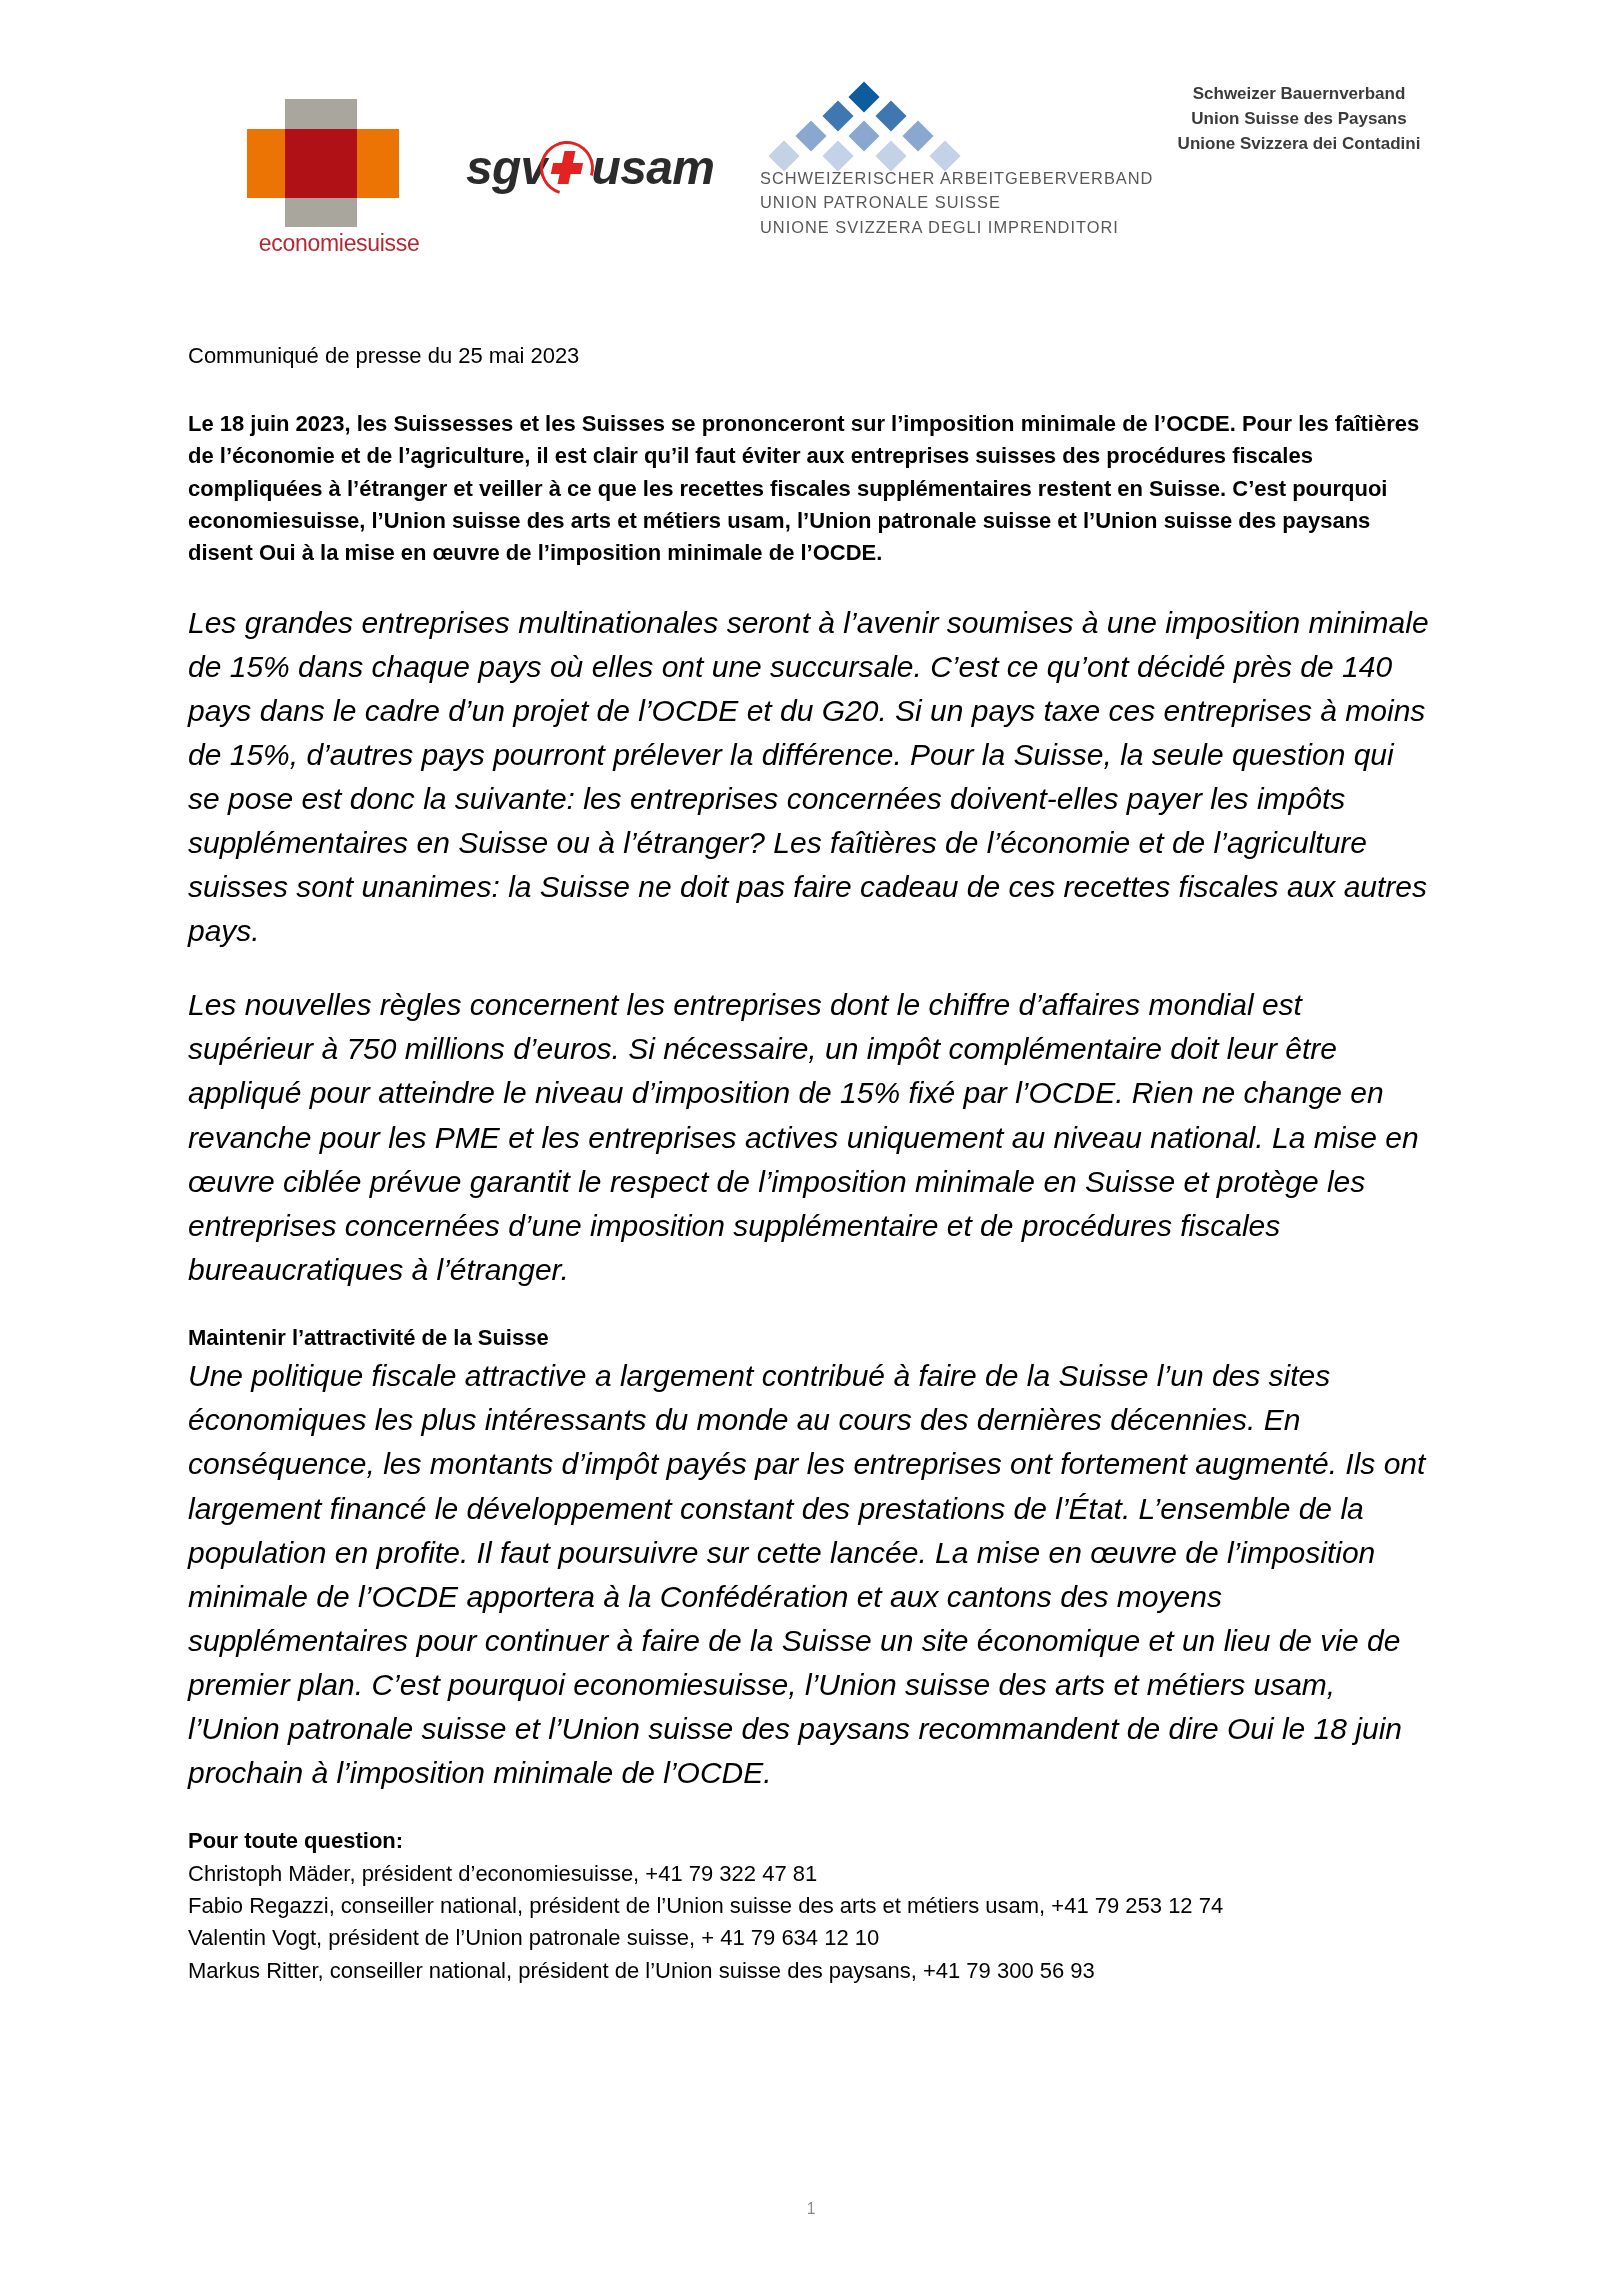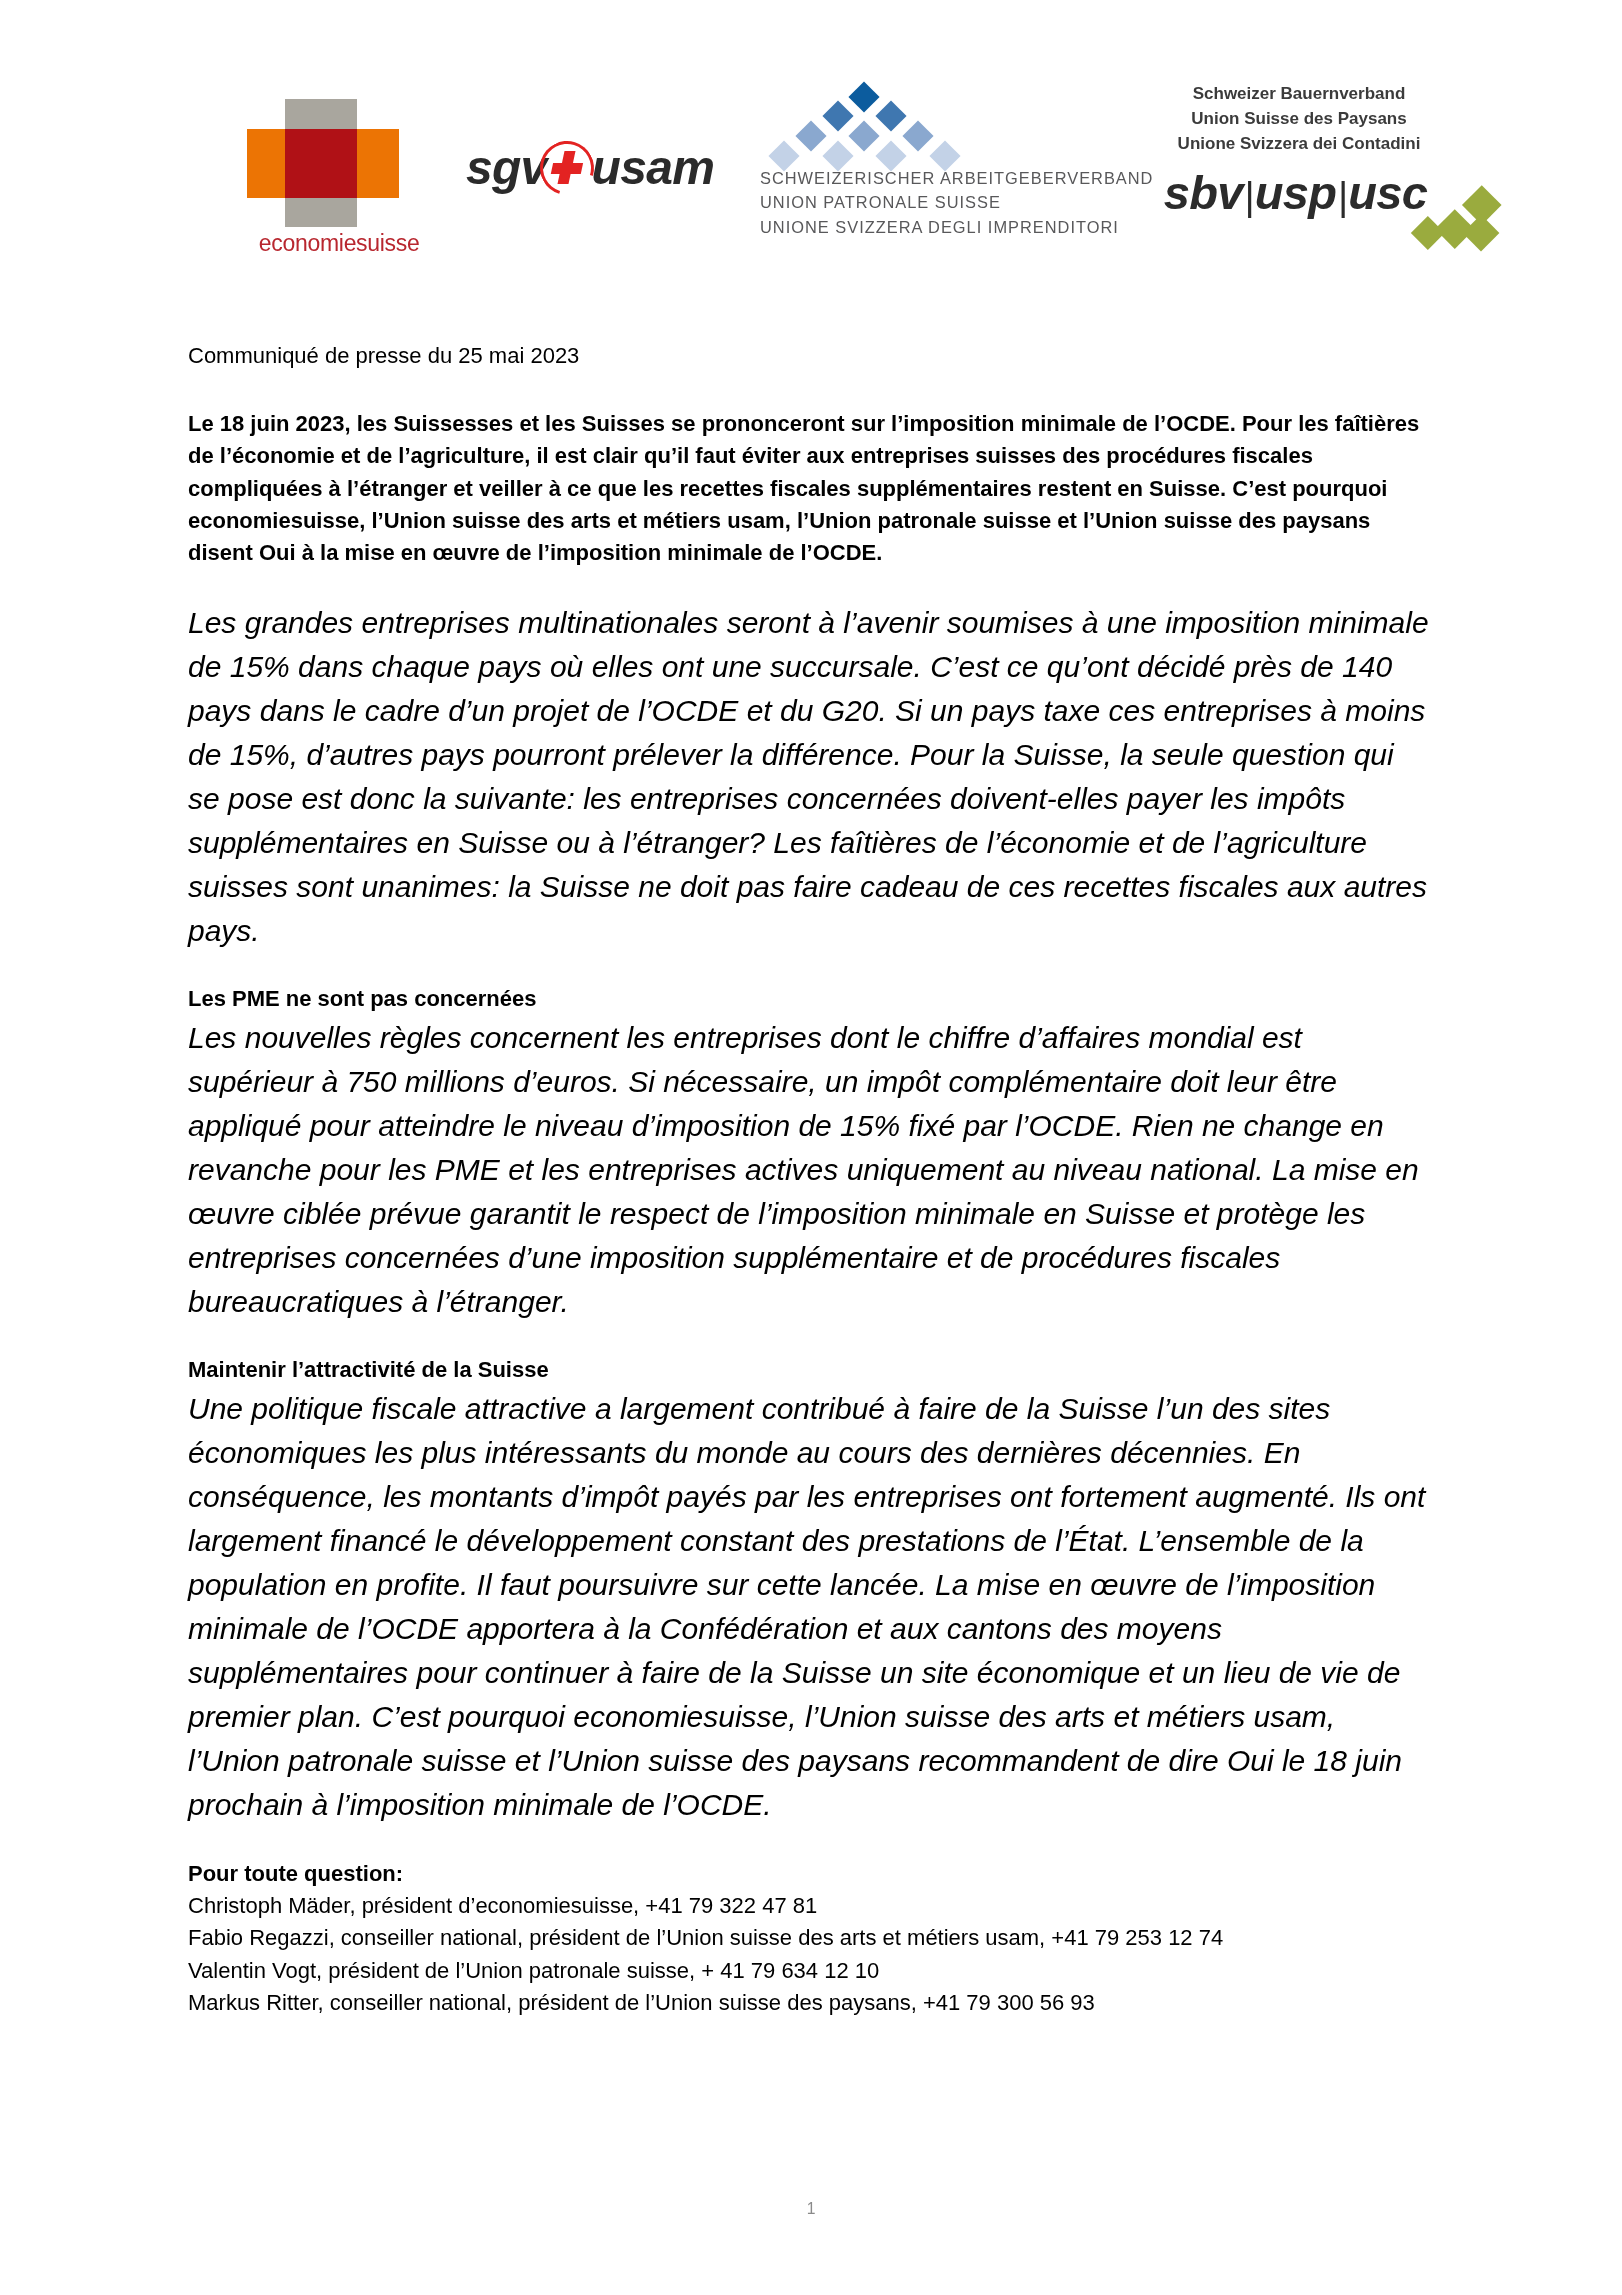--- a/index.html
+++ b/index.html
@@ -257,44 +257,32 @@
         <div>UNIONE SVIZZERA DEGLI IMPRENDITORI</div>
       </div>
     </div>
 
     <div class="logo logo-sbv">
       <div class="sbv-lines">
         <div>Schweizer Bauernverband</div>
         <div>Union Suisse des Paysans</div>
         <div>Unione Svizzera dei Contadini</div>
       </div>
-      <div class="sbv-main-row">
-        <div class="sbv-word">
-          <span>sbv</span><span class="sbv-sep">|</span><span>usp</span><span class="sbv-sep">|</span><span>usc</span>
-        </div>
-        <div class="sbv-diamonds">
-          <span class="gdia" style="left:52px; top:0px;  width:27.5px; height:27.5px;"></span>
-          <span class="gdia" style="left:25px; top:23.6px; width:27.5px; height:27.5px;"></span>
-          <span class="gdia" style="left:0px;  top:30px; width:23.6px; height:23.6px;"></span>
-          <span class="gdia" style="left:52px; top:29px; width:26px; height:26px;"></span>
-        </div>
-      </div>
     </div>
   </div>
 
   <div class="doc">
 
     <div class="meta">Communiqué de presse du 25 mai 2023</div>
 
 
     <p class="lead">Le 18 juin 2023, les Suissesses et les Suisses se prononceront sur l’imposition minimale de l’OCDE. Pour les faîtières de l’économie et de l’agriculture, il est clair qu’il faut éviter aux entreprises suisses des procédures fiscales compliquées à l’étranger et veiller à ce que les recettes fiscales supplémentaires restent en Suisse. C’est pourquoi economiesuisse, l’Union suisse des arts et métiers usam, l’Union patronale suisse et l’Union suisse des paysans disent Oui à la mise en œuvre de l’imposition minimale de l’OCDE.</p>
 
     <p class="body">Les grandes entreprises multinationales seront à l’avenir soumises à une imposition minimale de 15% dans chaque pays où elles ont une succursale. C’est ce qu’ont décidé près de 140 pays dans le cadre d’un projet de l’OCDE et du G20. Si un pays taxe ces entreprises à moins de 15%, d’autres pays pourront prélever la différence. Pour la Suisse, la seule question qui se pose est donc la suivante: les entreprises concernées doivent-elles payer les impôts supplémentaires en Suisse ou à l’étranger? Les faîtières de l’économie et de l’agriculture suisses sont unanimes: la Suisse ne doit pas faire cadeau de ces recettes fiscales aux autres pays.</p>
 
-    <h2 class="section">Les PME ne sont pas concernées</h2>
     <p class="body">Les nouvelles règles concernent les entreprises dont le chiffre d’affaires mondial est supérieur à 750 millions d’euros. Si nécessaire, un impôt complémentaire doit leur être appliqué pour atteindre le niveau d’imposition de 15% fixé par l’OCDE. Rien ne change en revanche pour les PME et les entreprises actives uniquement au niveau national. La mise en œuvre ciblée prévue garantit le respect de l’imposition minimale en Suisse et protège les entreprises concernées d’une imposition supplémentaire et de procédures fiscales bureaucratiques à l’étranger.</p>
 
     <h2 class="section">Maintenir l’attractivité de la Suisse</h2>
     <p class="body">Une politique fiscale attractive a largement contribué à faire de la Suisse l’un des sites économiques les plus intéressants du monde au cours des dernières décennies. En conséquence, les montants d’impôt payés par les entreprises ont fortement augmenté. Ils ont largement financé le développement constant des prestations de l’État. L’ensemble de la population en profite. Il faut poursuivre sur cette lancée. La mise en œuvre de l’imposition minimale de l’OCDE apportera à la Confédération et aux cantons des moyens supplémentaires pour continuer à faire de la Suisse un site économique et un lieu de vie de premier plan. C’est pourquoi economiesuisse, l’Union suisse des arts et métiers usam, l’Union patronale suisse et l’Union suisse des paysans recommandent de dire Oui le 18 juin prochain à l’imposition minimale de l’OCDE.</p>
 
     <div class="contacts">
       <div class="contact-head">Pour toute question:</div>
       <div class="contact-line">Christoph Mäder, président d’economiesuisse, +41 79 322 47 81</div>
       <div class="contact-line">Fabio Regazzi, conseiller national, président de l’Union suisse des arts et métiers usam, +41 79 253 12 74</div>
       <div class="contact-line">Valentin Vogt, président de l’Union patronale suisse, + 41 79 634 12 10</div>

